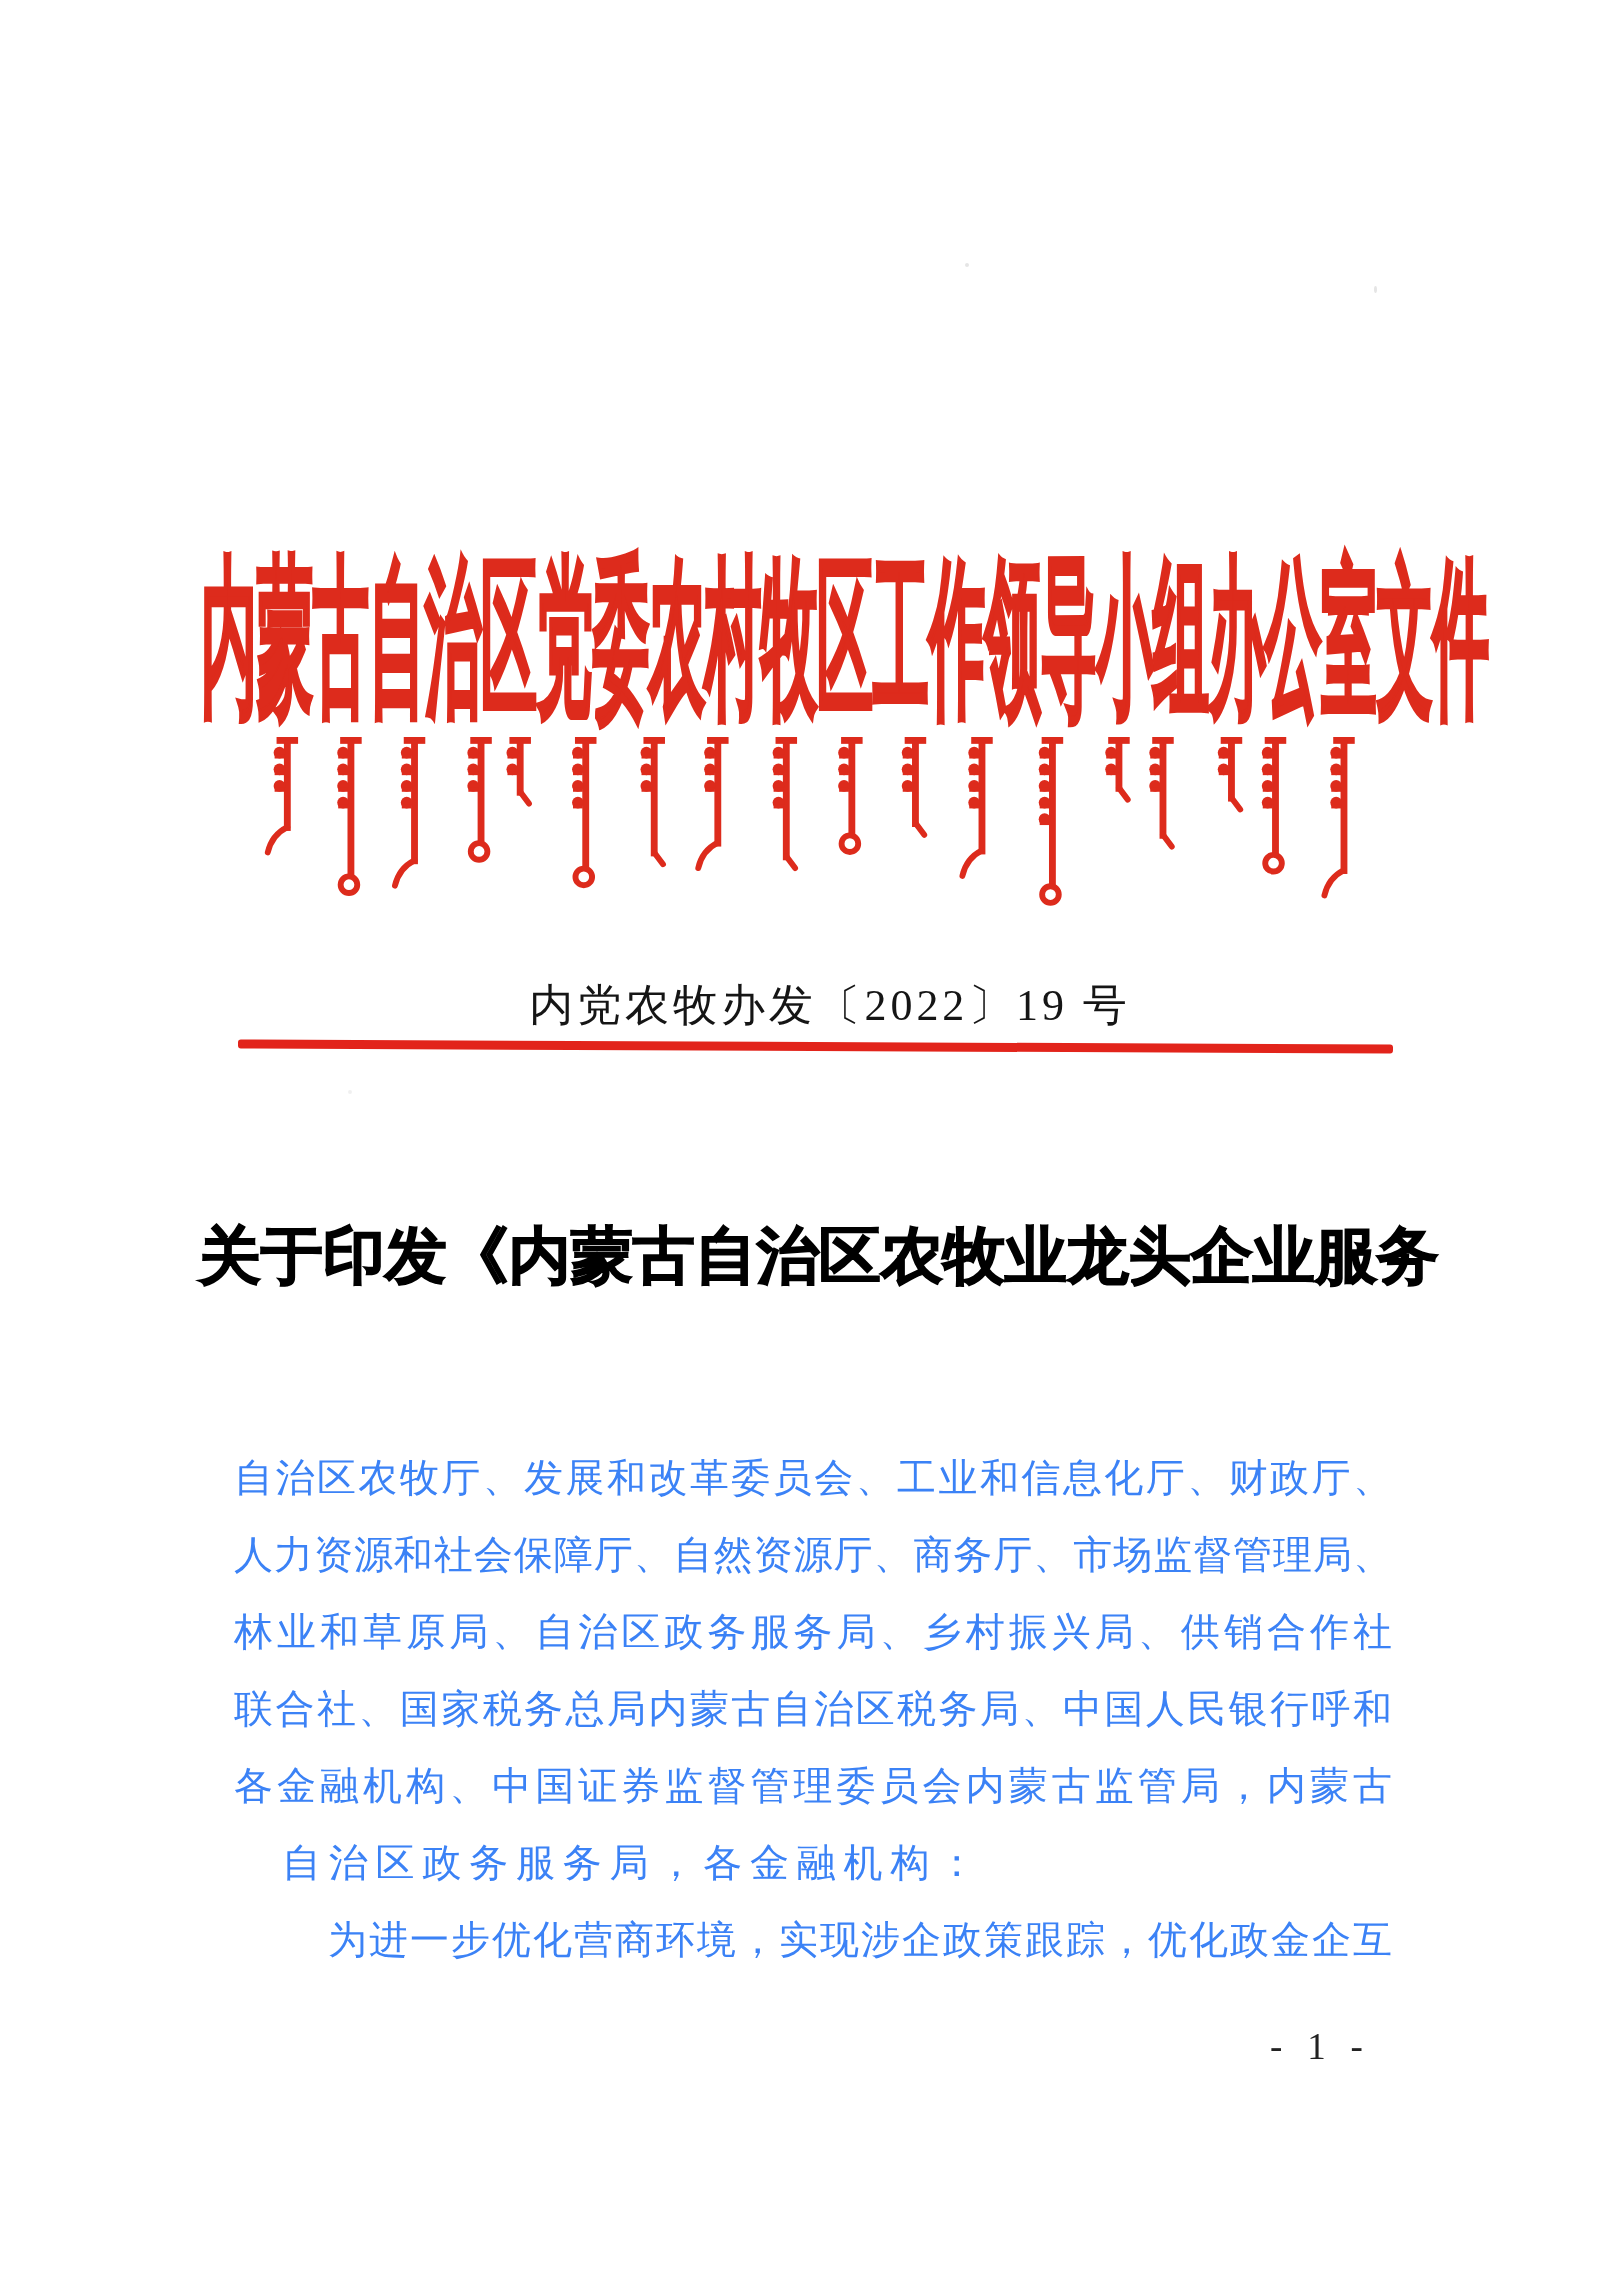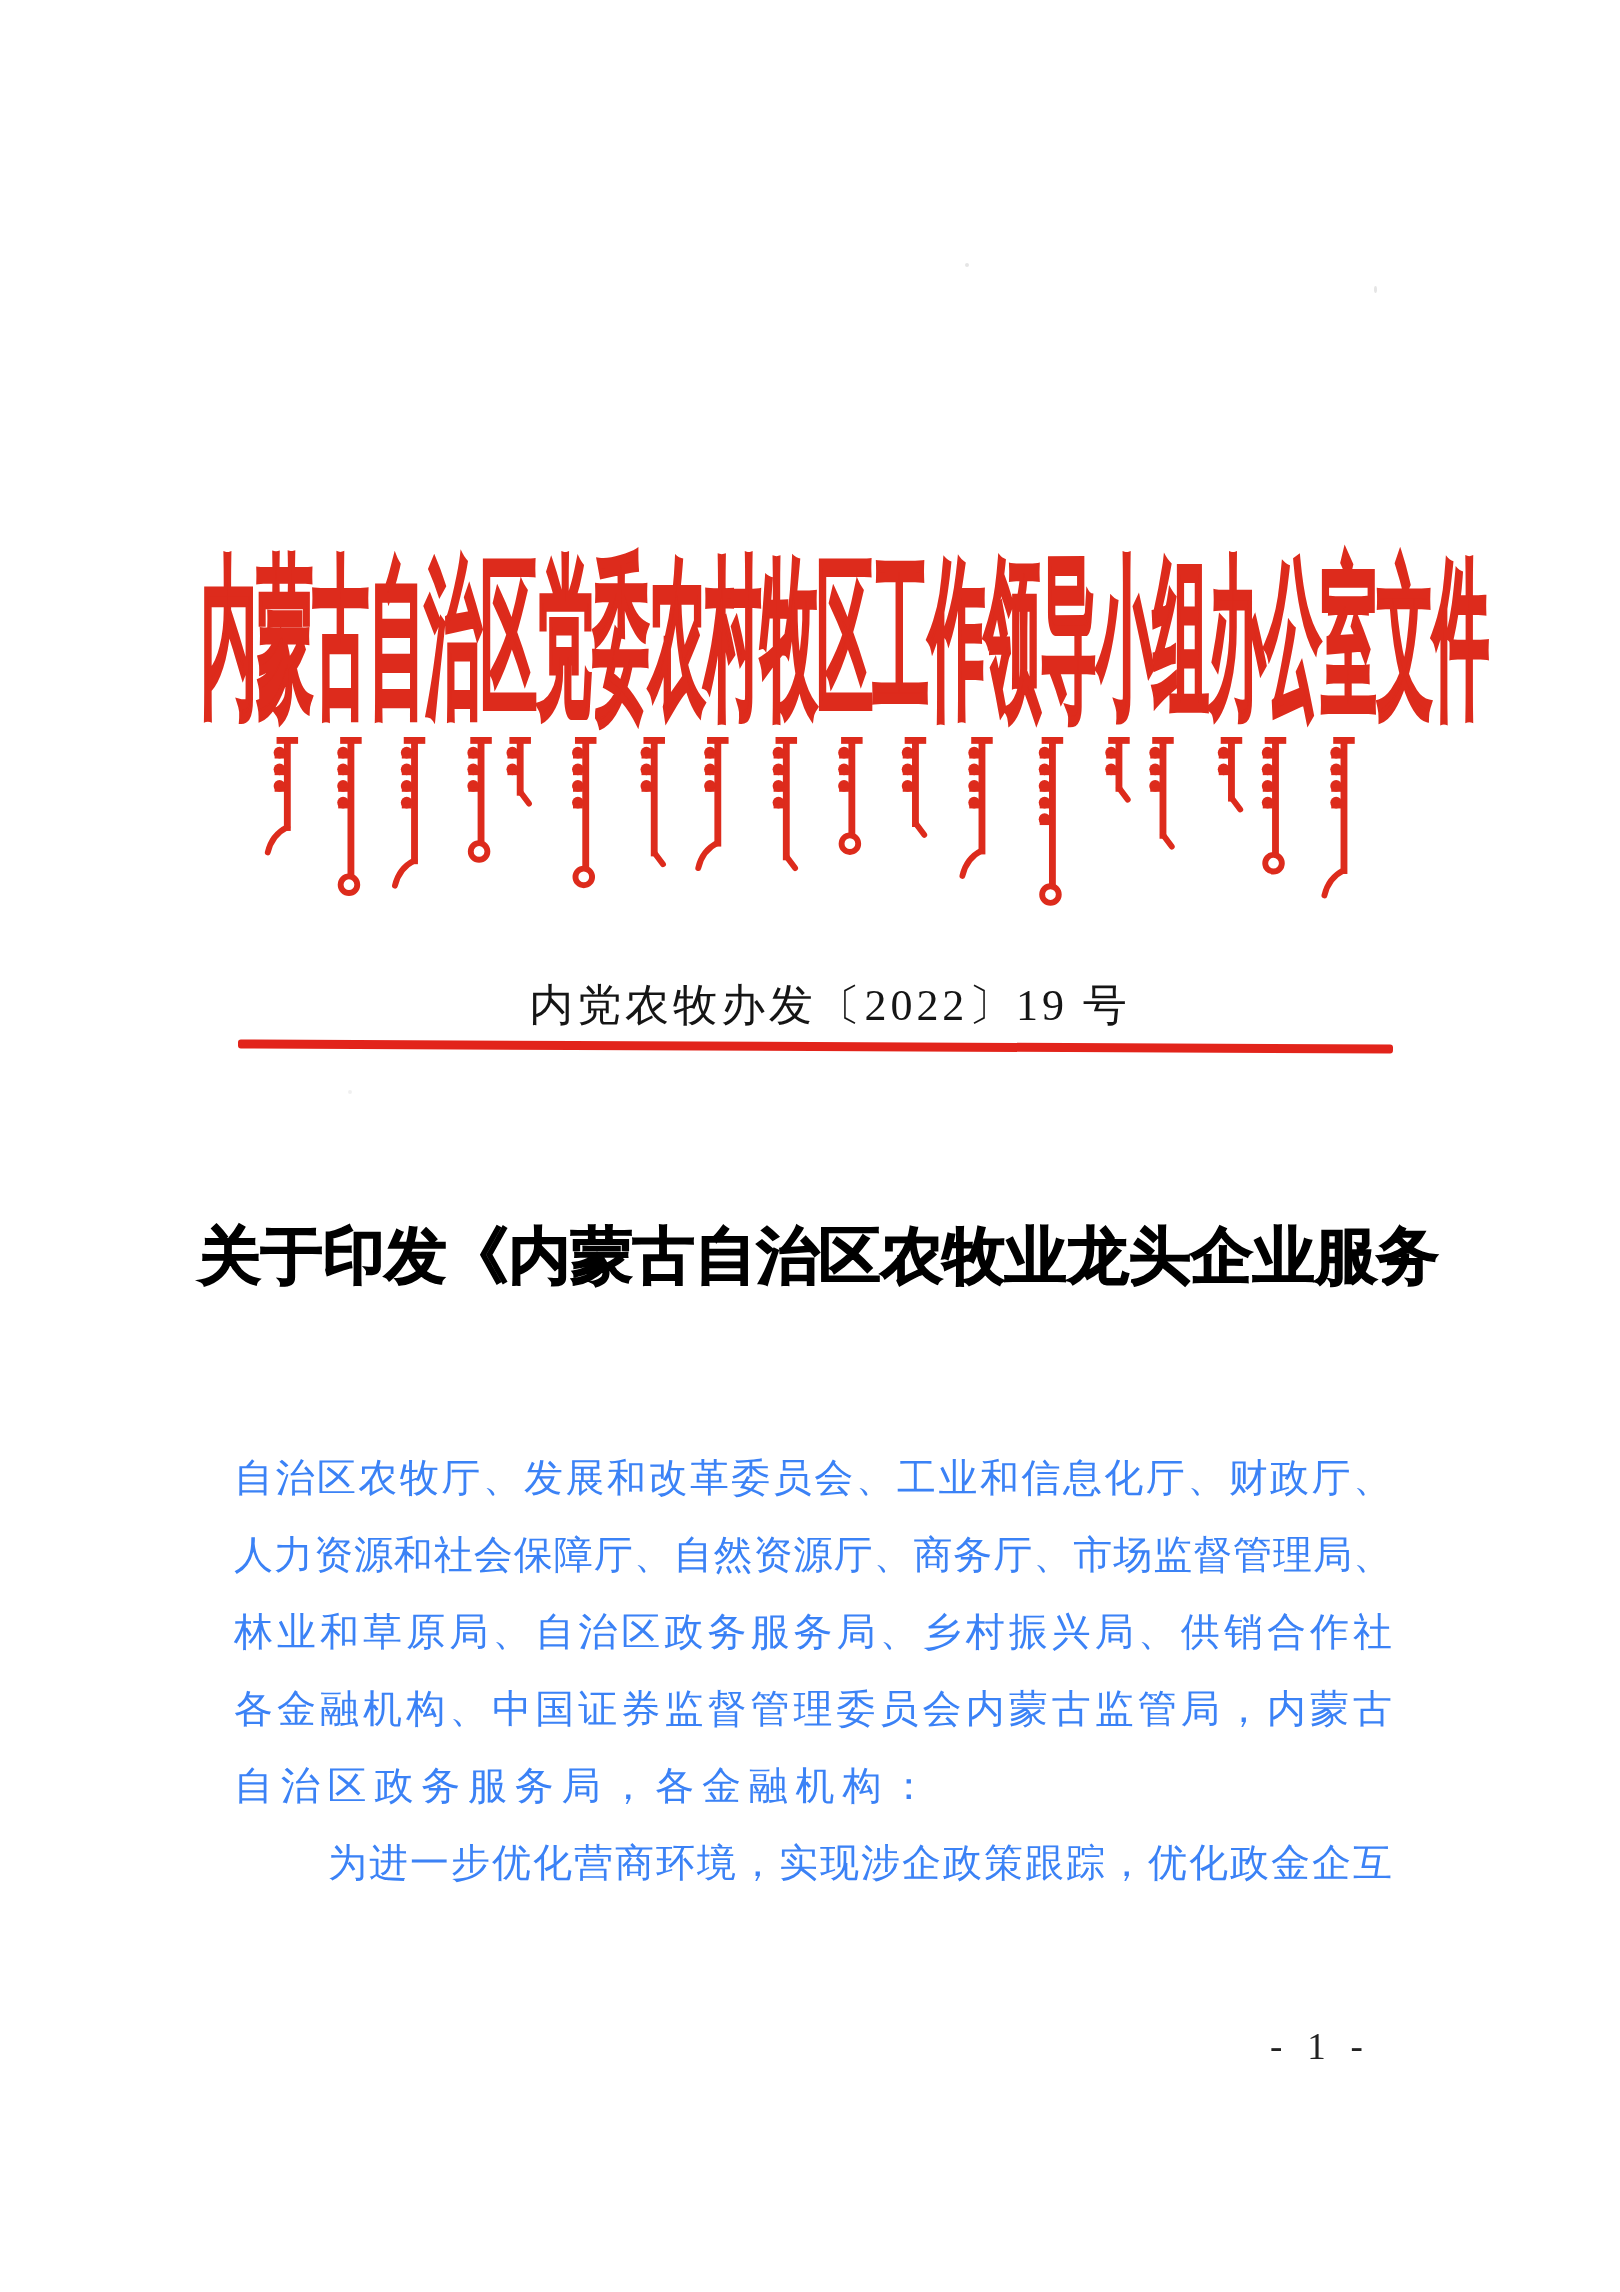--- a/index.html
+++ b/index.html
@@ -70,21 +70,21 @@
   .body-line{
     height:77px;line-height:77px;
     font-size:39px;
     white-space:nowrap;
   }
   .body-line.just{
     white-space:normal;
     text-align:justify;
     text-align-last:justify;
   }
-  .body-line.plain{letter-spacing:7.8px;}
+  .body-line.plain{letter-spacing:7.8px;margin-left:48px;}
   .body-line.indent{text-indent:94px;}
   
   .page-number{
     position:absolute;
     top:2025px;left:1270px;
     font-size:37px;line-height:43px;
     letter-spacing:7.8px;
     color:#222;
   }
   
@@ -282,20 +282,21 @@
   <div class="red-rule"></div>
 
   <div class="doc-title">
     <div>关于印发《内蒙古自治区农牧业龙头企业服务</div>
   </div>
 
   <div class="body-block">
     <div class="body-line just">自治区农牧厅、发展和改革委员会、工业和信息化厅、财政厅、</div>
     <div class="body-line just">人力资源和社会保障厅、自然资源厅、商务厅、市场监督管理局、</div>
     <div class="body-line just">林业和草原局、自治区政务服务局、乡村振兴局、供销合作社</div>
+    <div class="body-line just">联合社、国家税务总局内蒙古自治区税务局、中国人民银行呼和</div>
     <div class="body-line just">各金融机构、中国证券监督管理委员会内蒙古监管局，内蒙古</div>
     <div class="body-line plain">自治区政务服务局，各金融机构：</div>
     <div class="body-line just indent">为进一步优化营商环境，实现涉企政策跟踪，优化政金企互</div>
   </div>
 
   <div class="page-number">- 1 -</div>
 
   <div class="speck s1"></div>
   <div class="speck s2"></div>
   <div class="speck s3"></div>

